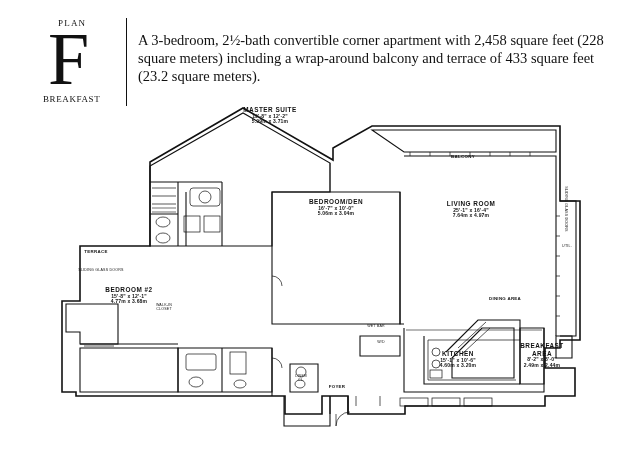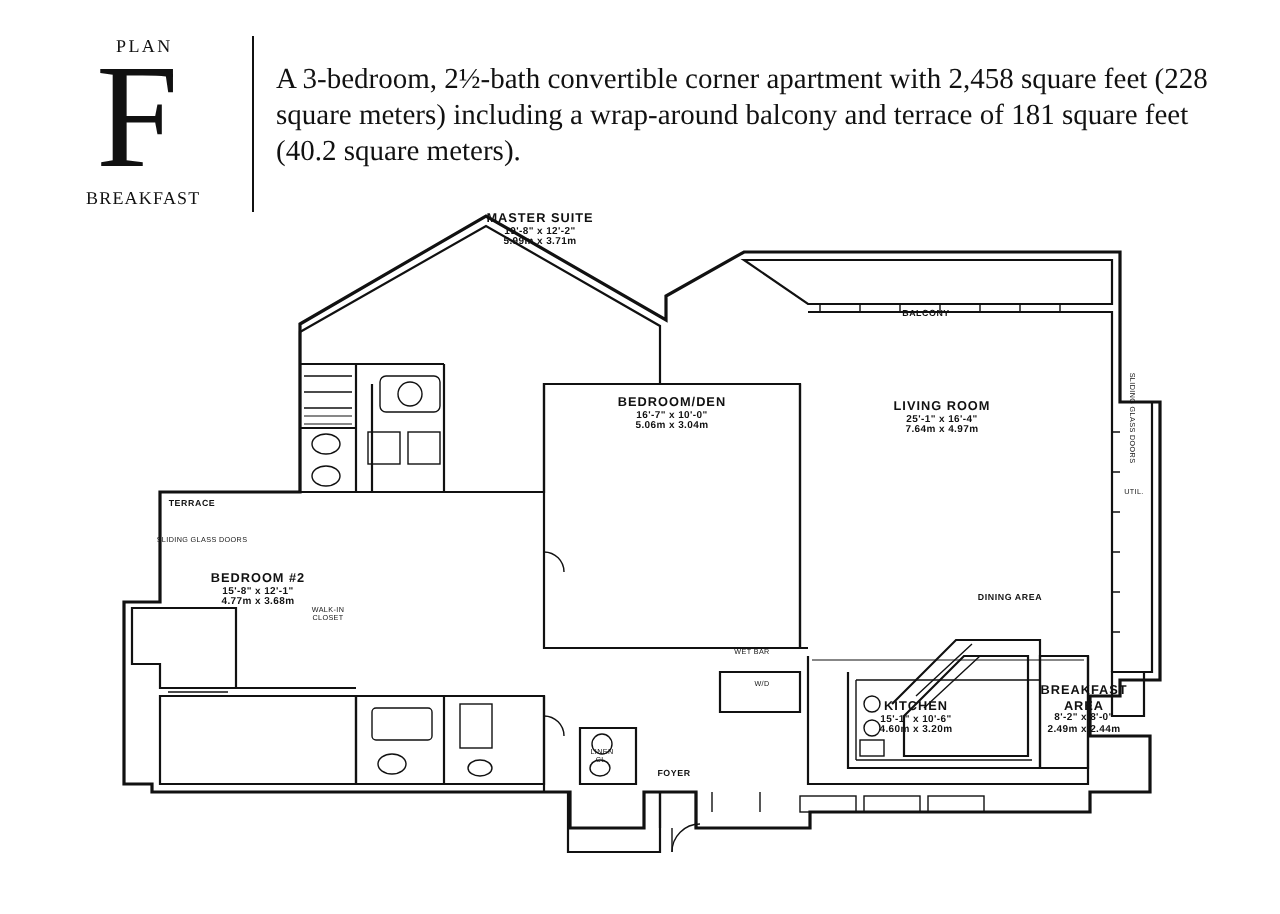--- a/index.html
+++ b/index.html
@@ -133,21 +133,21 @@
 <body>
 
 <div id="page">
 
   <div class="plan-mark">
     <div class="plan-word">PLAN</div>
     <div class="plan-letter">F</div>
     <div class="plan-sub">BREAKFAST</div>
   </div>
   <div class="plan-rule"></div>
-  <div class="headline">A 3-bedroom, 2½-bath convertible corner apartment with 2,458 square feet (228 square meters) including a wrap-around balcony and terrace of 181 square feet (40.2 square meters).</div>
+  <div class="headline">A 3-bedroom, 2½-bath convertible corner apartment with 2,458 square feet (228 square meters) including a wrap-around balcony and terrace of 433 square feet (23.2 square meters).</div>
 
   <div id="plan">
     <svg width="640" height="361" viewBox="0 0 640 361" xmlns="http://www.w3.org/2000/svg">
       <g fill="none" stroke="#111111" stroke-width="1.6" stroke-linejoin="miter">
 
         <path d="M150,66 L243,12 L333,64 L333,52 L372,30 L560,30 L560,105
                  L580,105 L580,244 L560,244 L560,252 L545,252 L545,272
                  L575,272 L575,300 L545,300 L545,310 L405,310 L405,318
                  L348,318 L348,300 L322,300 L322,318 L285,318 L285,300
                  L76,300 L76,296 L62,296 L62,205 L80,205 L80,150 L150,150 Z"></path>

